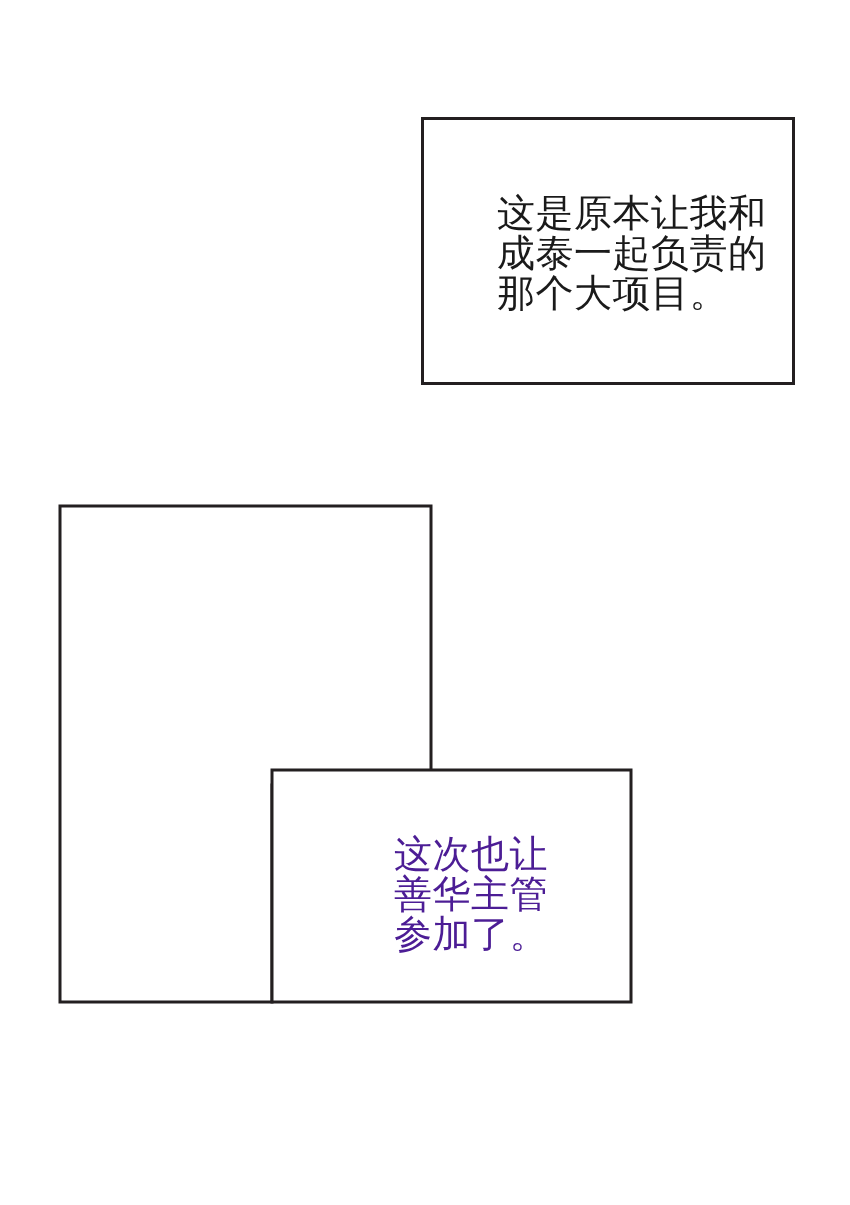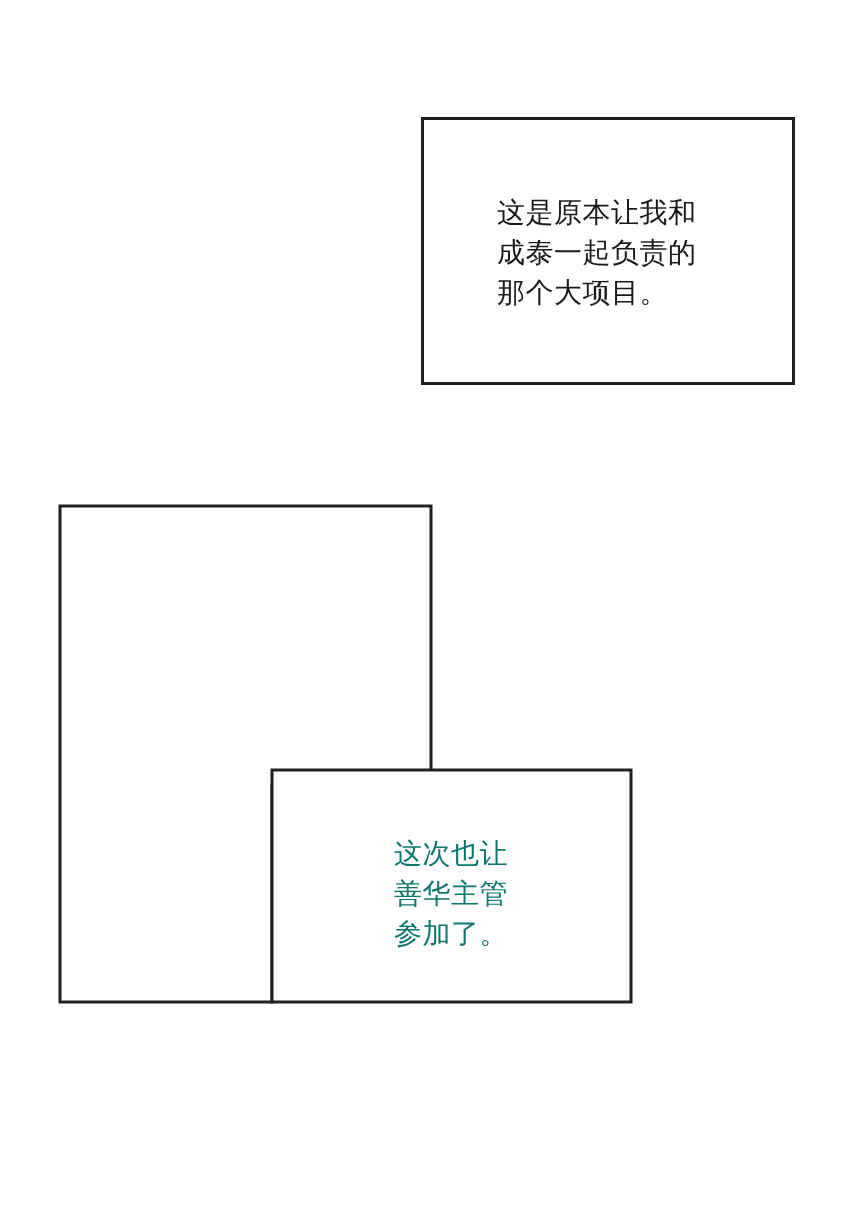--- a/index.html
+++ b/index.html
@@ -55,21 +55,21 @@
     width: 850px;
     height: 1205px;
     overflow: visible;
   }
 
   
   .caption {
     position: absolute;
     color: #1a1a1a;
     font-family: "Liberation Serif", "DejaVu Serif", serif;
-    font-size: 28px;
+    font-size: 38px;
     line-height: 40px;
     letter-spacing: 0.5px;
     white-space: pre-line;
     z-index: 6;
   }
 
   #caption-1 {
     left: 497px;
     top: 193px;
     width: 270px;
@@ -107,17 +107,17 @@
     </svg>
   </div>
 
 
   <div id="panel-3-wrap">
     <svg class="panel-svg" viewBox="0 0 850 1205">
       <polygon points="272,770 631,770 631,1002 272,1002" fill="#ffffff" stroke="#231f20" stroke-width="3" stroke-linejoin="miter"></polygon>
     </svg>
   </div>
 
-  <div class="caption" id="caption-3" style="color: #0f766e;">这次也让
+  <div class="caption" id="caption-3" style="color: #4c1d95;">这次也让
 善华主管
 参加了。</div>
 
 </div>
 
 </body></html>

